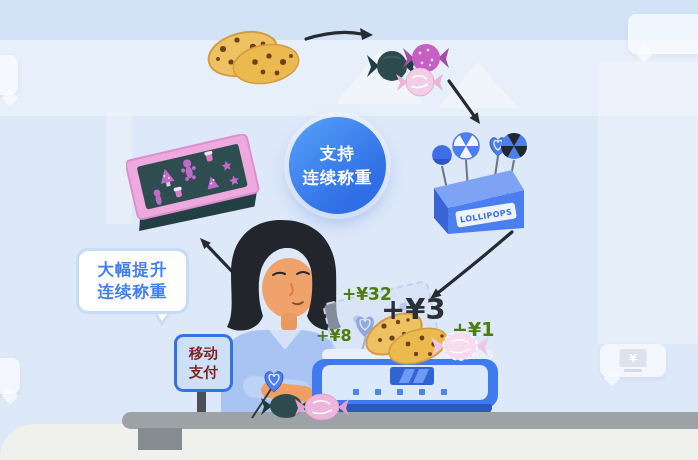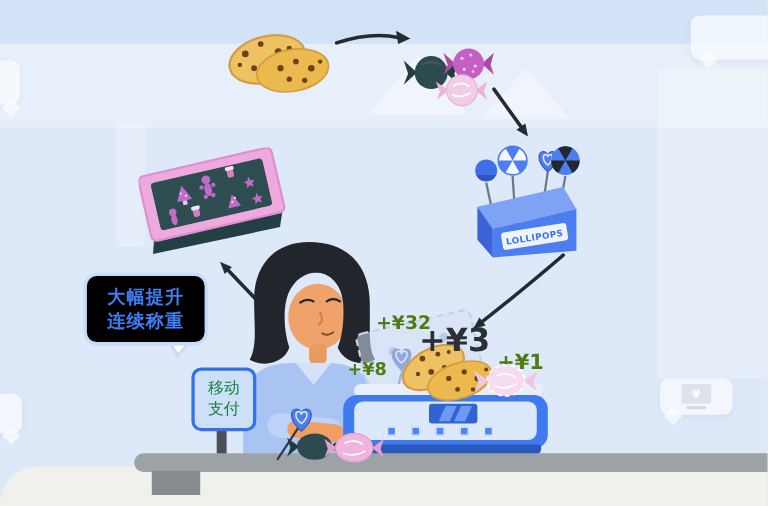--- a/index.html
+++ b/index.html
@@ -20,29 +20,29 @@
   .mini-monitor{left:50%;top:5px;transform:translateX(-50%);width:27px;height:18px;background:#dde2ec;border-radius:2px;
     display:flex;align-items:center;justify-content:center;color:#ffffff;font-weight:bold;font-size:11px;}
   .mini-stand{left:50%;top:25px;transform:translateX(-50%);width:18px;height:3px;background:#d3d9e5;border-radius:2px;}
   
   .badge{left:289px;top:117px;width:97px;height:97px;border-radius:50%;
     background:linear-gradient(140deg,#58a1fa 0%,#2f6ee4 75%);
     box-shadow:0 0 0 5px rgba(255,255,255,0.35),0 8px 18px rgba(47,99,216,0.30);
     display:flex;align-items:center;justify-content:center;text-align:center;}
   .badge span{display:block;color:#ffffff;font-weight:bold;font-size:16.5px;line-height:24px;letter-spacing:1px;}
   
-  .speech{left:76px;top:248px;width:113px;height:66px;background:#000000;border:3px solid #c7dcf8;border-radius:12px;
+  .speech{left:76px;top:248px;width:113px;height:66px;background:#ffffff;border:3px solid #c7dcf8;border-radius:12px;
     display:flex;flex-direction:column;align-items:center;justify-content:center;}
   .speech span{display:block;color:#3f7ef2;font-weight:bold;font-size:16.5px;line-height:22px;letter-spacing:1px;}
   .speech-tail{left:155px;top:306px;width:15px;height:15px;background:#fcfdff;border-right:3px solid #c7dcf8;border-bottom:3px solid #c7dcf8;transform:rotate(58deg) skewX(18deg);}
   
   .sign-post{left:197px;top:390px;width:9px;height:24px;background:#4b5058;}
   .sign{left:174px;top:334px;width:59px;height:58px;background:#cee0f8;border:3px solid #3472e8;border-radius:9px;
     display:flex;flex-direction:column;align-items:center;justify-content:center;}
-  .sign span{display:block;color:#15803d;font-weight:normal;font-size:14.5px;line-height:19px;}
+  .sign span{display:block;color:#7f1d1d;font-weight:bold;font-size:14.5px;line-height:19px;}
   
   .price-ghost{color:#4d7c0f;font-weight:bold;}
   .price-now{color:#2b3038;font-weight:600;font-size:29px;}
   
   .plate{left:322px;top:349px;width:172px;height:12px;background:#e9eefb;border-radius:6px;box-shadow:0 1px 0 #c9d6ee;}
   .scale-body{left:312px;top:359px;width:186px;height:49px;background:#3f7bef;border-radius:13px;}
   .scale-panel{left:322px;top:365px;width:166px;height:35px;background:#dce8fb;border-radius:8px;}
   .scale-screen{left:390px;top:367px;width:44px;height:18px;background:#3263d2;border-radius:3px;overflow:hidden;}
   .screen-stripe{top:2px;width:10px;height:14px;background:#6e99f4;transform:skewX(-24deg);}
   .scale-btn{width:8px;height:8px;background:#4d86f3;border:1.5px solid rgba(255,255,255,0.85);top:388px;}
@@ -199,20 +199,26 @@
   </svg>
   <svg class="abs" style="left:443px;top:77px;" width="45" height="52" viewBox="0 0 45 52">
     <line x1="6" y1="4" x2="30.6" y2="38.1" stroke="#262a31" stroke-width="3.2" stroke-linecap="round"></line>
     <polygon points="37,47 26.5,41 34.6,35.2" fill="#262a31"></polygon>
   </svg>
   <svg class="abs" style="left:190px;top:226px;" width="62" height="64" viewBox="0 0 62 64">
     <line x1="54" y1="58" x2="17.6" y2="19.9" stroke="#262a31" stroke-width="3.2" stroke-linecap="round"></line>
     <polygon points="10,12 20.8,16.8 14.3,23" fill="#262a31"></polygon>
   </svg>
 
+  <div class="abs badge">
+    <div>
+      <span>支持</span>
+      <span>连续称重</span>
+    </div>
+  </div>
 
   <svg class="abs" style="left:203px;top:214px;" width="150" height="200" viewBox="0 0 150 200">
     <ellipse cx="86" cy="74" rx="27" ry="30" fill="#f0a26b"></ellipse>
     <path d="M78,6 C46,6 28,28 28,58 C28,84 31,100 24,113 C38,121 56,115 60,102 C55,87 54,66 59,53 C65,39 76,33 86,34 C99,35 108,47 109,62 C110,78 108,92 104,102 C109,115 126,120 138,113 C131,100 134,86 133,57 C131,25 111,6 78,6 Z" fill="#22262c"></path>
     <path d="M70,61 Q76,57 82,60 M94,60 Q100,56 106,60" stroke="#22262c" stroke-width="2" fill="none" stroke-linecap="round"></path>
     <path d="M88,70 Q92,78 87,81" stroke="#e07840" stroke-width="2" fill="none" stroke-linecap="round"></path>
     <path d="M90,89 Q95,92 100,88" stroke="#8a4a22" stroke-width="1.8" fill="none" stroke-linecap="round"></path>
     <rect x="78" y="99" width="16" height="18" rx="5" fill="#ea9a5e"></rect>
     <path d="M18,200 L18,152 C18,130 36,116 60,116 L96,116 C120,116 138,130 138,152 L138,200 Z" fill="#a9c4f3"></path>
     <path d="M66,116 L82,136 L98,116 Z" fill="#d6e1f9"></path>

